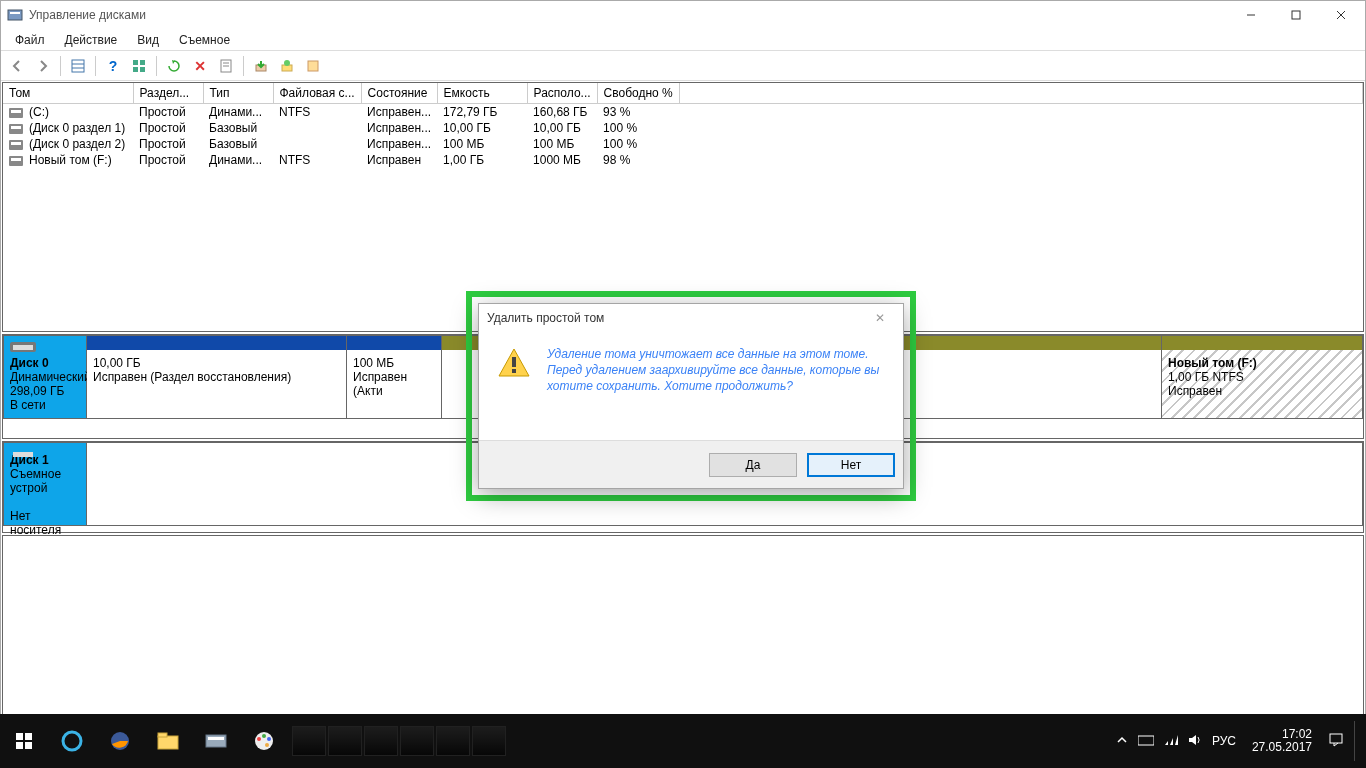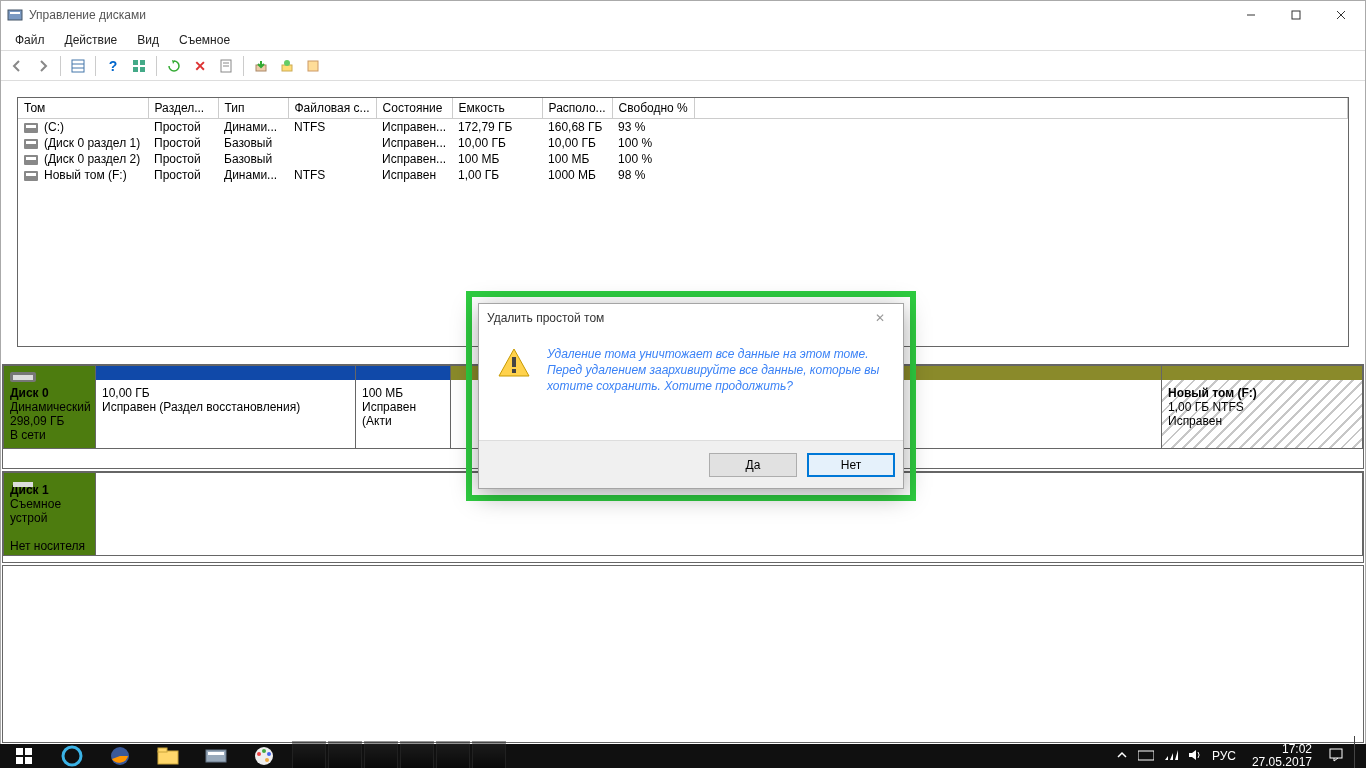--- a/index.html
+++ b/index.html
@@ -10,30 +10,30 @@
   .titlebar .title-text { color: #555; flex: 1; }
   .titlebar .win-controls { display: flex; }
   .titlebar .win-btn { width: 45px; height: 28px; display: flex; align-items: center; justify-content: center; color: #666; }
   .menubar { height: 22px; display: flex; align-items: center; padding: 0 4px; border-bottom: 1px solid #ddd; }
   .menubar .menu-item { padding: 2px 10px; color: #222; }
   .toolbar { height: 30px; display: flex; align-items: center; padding: 2px 4px; gap: 2px; border-bottom: 1px solid #ddd; }
   .toolbar .tbtn { width: 24px; height: 24px; border: 1px solid transparent; display: flex; align-items: center; justify-content: center; font-size: 14px; }
   .toolbar .sep { width: 1px; height: 20px; background: #ccc; margin: 0 3px; }
 
   .content { flex: 1; display: flex; flex-direction: column; }
-  .volume-list { flex: 0 0 250px; border: 1px solid #666; margin: 16px; overflow: hidden; background: #fff; }
+  .volume-list { flex: 0 0 250px; border: 1px solid #666; margin: 1px; overflow: hidden; background: #fff; }
   table.volumes { border-collapse: collapse; width: 100%; }
   table.volumes th { text-align: left; font-weight: normal; padding: 3px 6px; border-right: 1px solid #ccc; border-bottom: 1px solid #ccc; background: #fff; overflow: hidden; white-space: nowrap; }
   table.volumes td { padding: 1px 6px; white-space: nowrap; }
   .vol-icon { display: inline-block; width: 14px; height: 10px; background: #888; border-radius: 1px; margin-right: 6px; vertical-align: middle; position: relative; }
   .vol-icon::before { content: ""; position: absolute; left: 2px; right: 2px; top: 2px; height: 3px; background: #fff; }
 
   .disk-graphics { flex: 0 0 105px; border: 1px solid #666; margin: 1px; background: #fff; display: flex; flex-direction: column; }
   .disk-row { display: flex; border-bottom: 6px solid #fff; height: 90px; }
-  .disk-label { width: 93px; flex: none; border: 1px solid #666; background: #4d7c0f; padding: 6px; display: flex; flex-direction: column; }
+  .disk-label { width: 84px; flex: none; border: 1px solid #666; background: #0ea5e9; padding: 6px; display: flex; flex-direction: column; }
   .disk-label .ico { width: 26px; height: 18px; background: #777; border-radius: 2px; margin-bottom: 4px; position: relative; }
   .disk-label .ico::before { content: ""; position: absolute; left: 3px; right: 3px; top: 3px; height: 5px; background: #ddd; }
   .disk-parts { flex: 1; display: flex; border: 1px solid #666; border-left: none; }
   .part { border-right: 1px solid #666; display: flex; flex-direction: column; }
   .part:last-child { border-right: none; }
   .part .stripe { height: 14px; flex: none; }
   .stripe.blue { background: #1049a9; }
   .stripe.olive { background: #8a8a2a; }
   .part .body { flex: 1; padding: 6px; background: #fff; }
   .part.hatched .body {
@@ -55,21 +55,21 @@
   .dialog .dlg-title { height: 28px; display: flex; align-items: center; padding: 0 8px; color: #333; }
   .dialog .dlg-close { margin-left: auto; color: #999; width: 30px; text-align: center; }
   .dialog .dlg-body { flex: 1; display: flex; padding: 14px 18px; gap: 16px; }
   .dialog .warn-icon { width: 34px; height: 34px; flex: none; }
   .dialog .dlg-msg { color: #3b82f6; line-height: 1.35; font-style: italic; }
   .dialog .dlg-buttons { height: 48px; background: #f0f0f0; border-top: 1px solid #ddd; display: flex; justify-content: flex-end; align-items: center; padding: 0 8px; gap: 10px; }
   .dialog .dlg-buttons button { width: 88px; height: 24px; border: 1px solid #adadad; background: #e1e1e1; }
   .dialog .dlg-buttons button.focus { border: 2px solid #0078d7; background: #e5f1fb; }
 
   
-  .taskbar { position: absolute; bottom: 0; left: 0; right: 0; height: 24px; background: #101010; display: flex; align-items: center; color: #fff; z-index: 200; }
+  .taskbar { position: absolute; bottom: 0; left: 0; right: 0; height: 54px; background: #101010; display: flex; align-items: center; color: #fff; z-index: 200; }
   .taskbar .tb-btn { width: 48px; height: 40px; display: flex; align-items: center; justify-content: center; }
   .taskbar .tray { margin-left: auto; display: flex; align-items: center; gap: 10px; padding-right: 6px; }
   .taskbar .clock { text-align: right; line-height: 1.1; font-size: 11px; padding: 0 6px; }
   .taskbar .show-desktop { width: 6px; height: 40px; border-left: 1px solid #444; }
 
   .filmstrip { flex: 1; height: 40px; display: flex; align-items: center; gap: 2px; padding-left: 4px; opacity: .5; }
   .filmstrip span { width: 34px; height: 30px; background: linear-gradient(#2a2a2a,#000); border: 1px solid #333; }
 </style>
 </head>
 <body>

